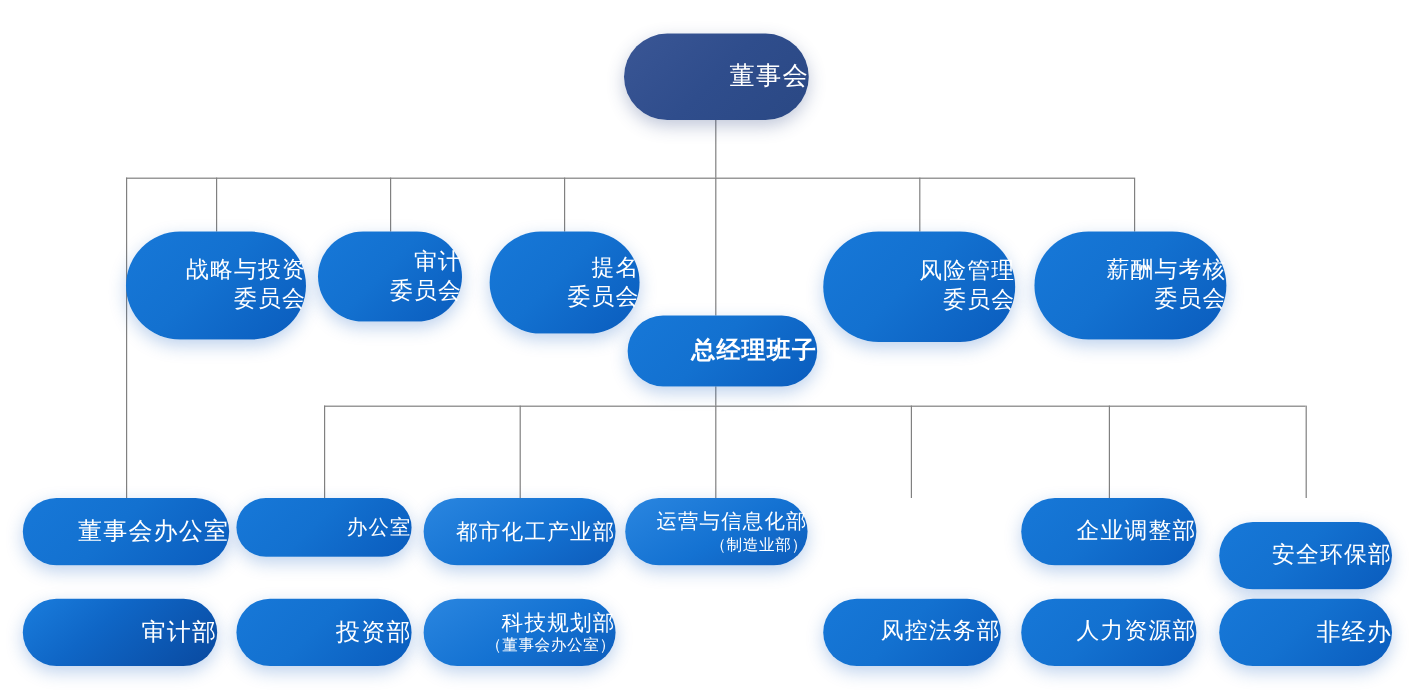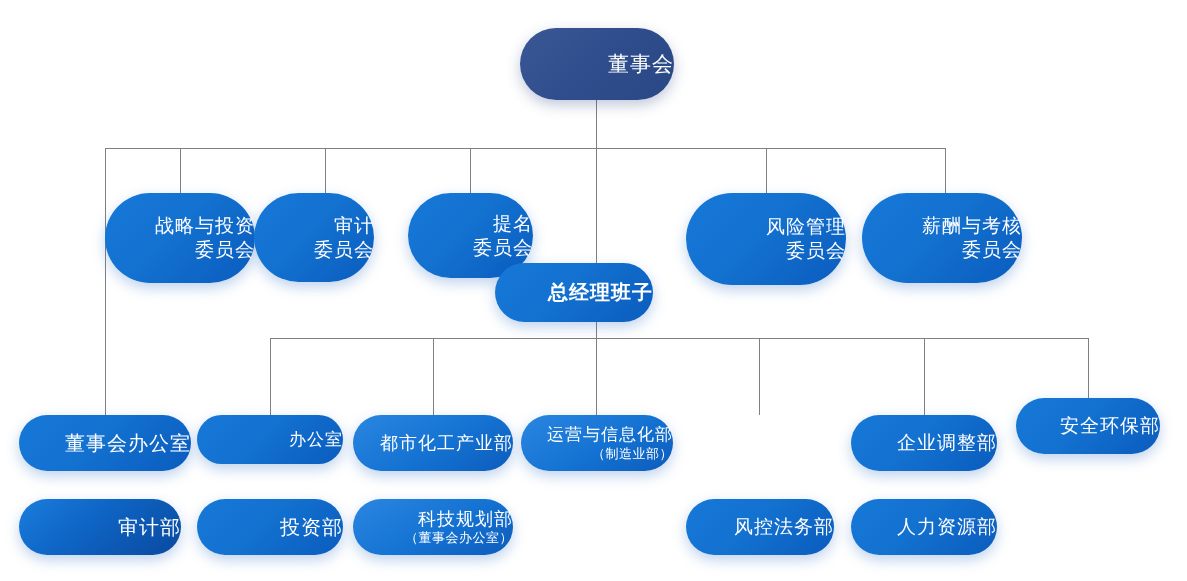--- a/index.html
+++ b/index.html
@@ -81,71 +81,74 @@
   <div class="line vline" style="left:1088px;top:338px;height:77px;"></div>
 
   <div class="node root" style="left:520px;top:28px;width:154px;height:72px;font-size:21px;">
     <span class="lbl">董事会</span>
   </div>
 
   <div class="node" style="left:105px;top:193px;width:150px;height:90px;font-size:19px;">
     <span class="lbl">战略与投资</span>
     <span class="lbl">委员会</span>
   </div>
-  <div class="node" style="left:254px;top:193px;width:120px;height:89px;font-size:19px;">
+  <div class="node" style="left:265px;top:193px;width:120px;height:75px;font-size:19px;">
     <span class="lbl">审计</span>
     <span class="lbl">委员会</span>
   </div>
   <div class="node" style="left:408px;top:193px;width:125px;height:85px;font-size:19px;">
     <span class="lbl">提名</span>
     <span class="lbl">委员会</span>
   </div>
   <div class="node" style="left:686px;top:193px;width:160px;height:92px;font-size:19px;">
     <span class="lbl">风险管理</span>
     <span class="lbl">委员会</span>
   </div>
   <div class="node" style="left:862px;top:193px;width:160px;height:90px;font-size:19px;">
     <span class="lbl">薪酬与考核</span>
     <span class="lbl">委员会</span>
   </div>
 
-  <div class="node bold" style="left:495px;top:263px;width:158px;height:59px;font-size:20px;">
+  <div class="node bold" style="left:523px;top:263px;width:158px;height:59px;font-size:20px;">
     <span class="lbl">总经理班子</span>
   </div>
 
   <div class="node" style="left:19px;top:415px;width:172px;height:56px;font-size:20px;">
     <span class="lbl">董事会办公室</span>
   </div>
   <div class="node" style="left:197px;top:415px;width:146px;height:49px;font-size:17px;">
     <span class="lbl">办公室</span>
   </div>
   <div class="node lightgrad" style="left:353px;top:415px;width:160px;height:56px;font-size:18px;">
     <span class="lbl">都市化工产业部</span>
   </div>
   <div class="node lightgrad" style="left:521px;top:415px;width:152px;height:56px;font-size:17px;">
     <span class="lbl">运营与信息化部</span>
     <span class="sub">（制造业部）</span>
   </div>
   <div class="node" style="left:851px;top:415px;width:146px;height:56px;font-size:19px;">
     <span class="lbl">企业调整部</span>
   </div>
-  <div class="node" style="left:1016px;top:398px;width:144px;height:56px;font-size:19px;">
+  <div class="node" style="left:1016px;top:435px;width:144px;height:56px;font-size:19px;">
     <span class="lbl">安全环保部</span>
   </div>
 
   <div class="node deep" style="left:19px;top:499px;width:162px;height:56px;font-size:20px;">
     <span class="lbl">审计部</span>
   </div>
   <div class="node" style="left:197px;top:499px;width:146px;height:56px;font-size:20px;">
     <span class="lbl">投资部</span>
   </div>
   <div class="node lightgrad" style="left:353px;top:499px;width:160px;height:56px;font-size:18px;">
     <span class="lbl">科技规划部</span>
     <span class="sub">（董事会办公室）</span>
   </div>
   <div class="node" style="left:686px;top:499px;width:148px;height:56px;font-size:19px;">
     <span class="lbl">风控法务部</span>
   </div>
   <div class="node" style="left:851px;top:499px;width:146px;height:56px;font-size:19px;">
     <span class="lbl">人力资源部</span>
   </div>
+  <div class="node" style="left:1016px;top:499px;width:144px;height:56px;font-size:20px;">
+    <span class="lbl">非经办</span>
+  </div>
 
 </div>
 
 </body></html>

